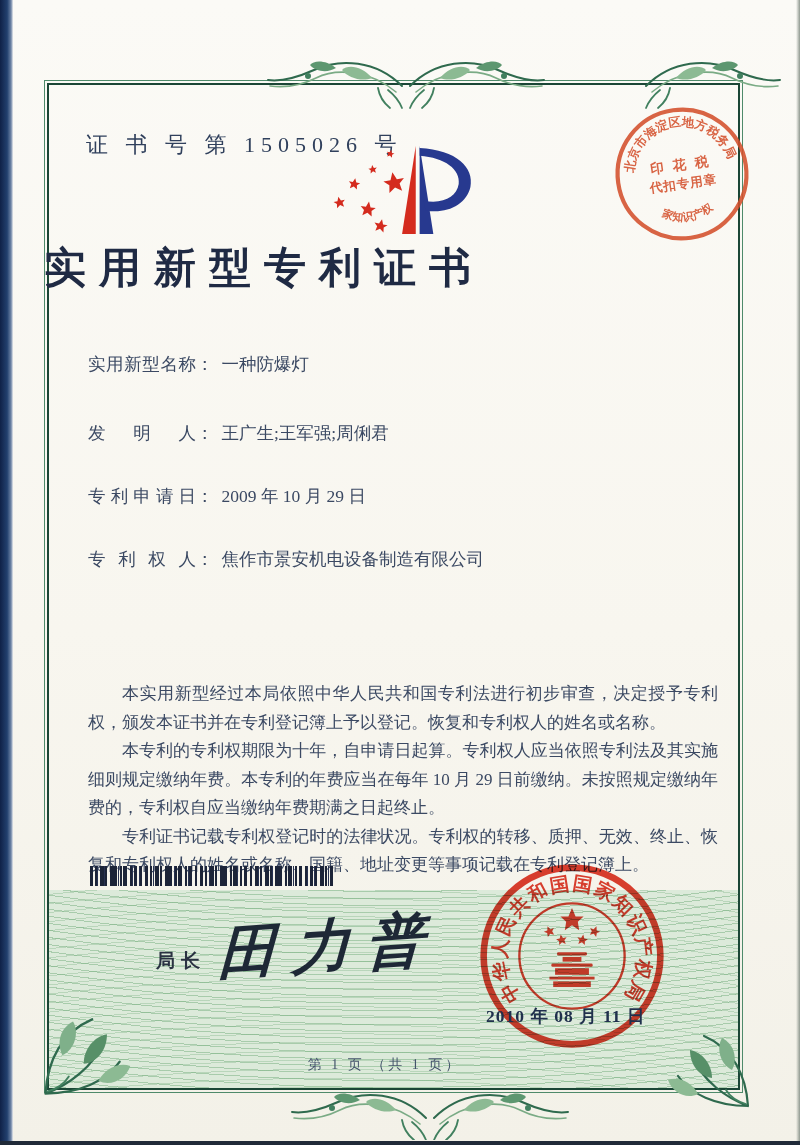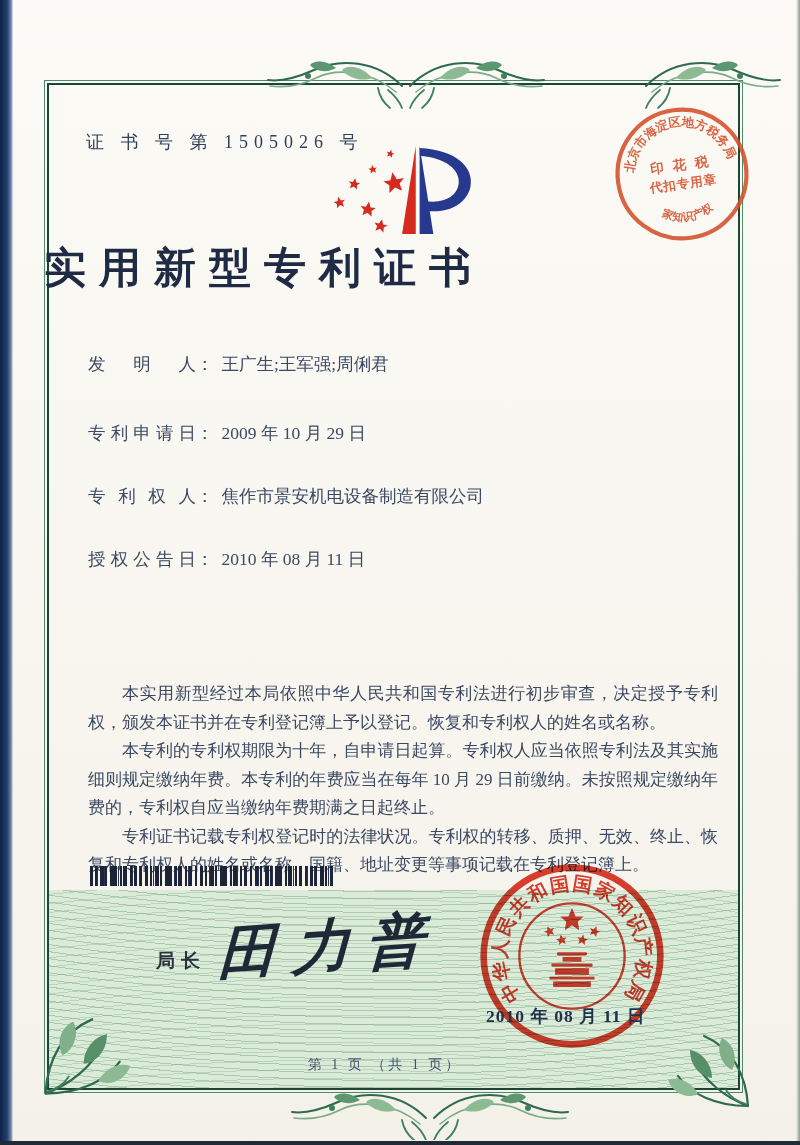--- a/index.html
+++ b/index.html
@@ -18,21 +18,21 @@
   .frame{position:absolute;left:44px;top:80px;width:697px;height:1011px;
     border:1px solid #4e8a6a;z-index:2;}
   .frame-inner{position:absolute;inset:2px;border:2px solid #1b4636;}
   .guilloche{position:absolute;left:47px;top:890px;width:691px;height:198px;z-index:1;
     background-color:#dceada;
     background-image:
       repeating-radial-gradient(circle at 50% -2400px, rgba(104,166,114,.45) 0 1px, rgba(0,0,0,0) 1px 7px),
       repeating-radial-gradient(circle at 40% 2700px, rgba(104,166,114,.30) 0 1px, rgba(0,0,0,0) 1px 9px);}
   .orn{position:absolute;z-index:3;}
   
-  .cert-no{position:absolute;left:86px;top:130px;font-size:18px;letter-spacing:6px;
+  .cert-no{position:absolute;left:86px;top:130px;font-size:22px;letter-spacing:6px;
     color:#30405c;z-index:4;}
   .logo{position:absolute;left:322px;top:140px;width:166px;height:98px;z-index:4;}
   .stamp{position:absolute;left:612px;top:104px;width:140px;height:140px;z-index:4;
     transform:rotate(-8deg);opacity:.88;}
   .title{position:absolute;left:44px;top:240px;width:697px;margin:0;text-align:left;
     font-size:42px;font-weight:bold;letter-spacing:13px;color:#1f2a44;z-index:4;}
   .fields{position:absolute;left:88px;top:352px;width:640px;z-index:4;font-size:17.5px;}
   .frow{margin-bottom:39px;white-space:nowrap;}
   .frow:first-child{margin-bottom:45px;}
   .flabel{display:inline-block;width:108px;text-align:justify;text-align-last:justify;vertical-align:bottom;}
@@ -139,30 +139,30 @@
       <textPath href="#stampBot" startOffset="50%" text-anchor="middle">国家知识产权局</textPath>
     </text>
     <text x="75" y="70" text-anchor="middle" font-size="14.5" font-weight="bold" fill="#d4502c" letter-spacing="3">印 花 税</text>
     <text x="75" y="90" text-anchor="middle" font-size="13.5" font-weight="bold" fill="#d4502c" letter-spacing="1">代扣专用章</text>
   </svg>
 
   <h1 class="title">实用新型专利证书</h1>
 
   <div class="fields">
     <div class="frow">
+      <span class="flabel">实用新型名称</span><span class="fcolon">：</span><span class="fvalue">一种防爆灯</span>
+    </div>
+    <div class="frow">
       <span class="flabel">发明人</span><span class="fcolon">：</span><span class="fvalue">王广生;王军强;周俐君</span>
     </div>
     <div class="frow">
       <span class="flabel">专利申请日</span><span class="fcolon">：</span><span class="fvalue">2009 年 10 月 29 日</span>
     </div>
     <div class="frow">
       <span class="flabel">专利权人</span><span class="fcolon">：</span><span class="fvalue">焦作市景安机电设备制造有限公司</span>
-    </div>
-    <div class="frow">
-      <span class="flabel">授权公告日</span><span class="fcolon">：</span><span class="fvalue">2010 年 08 月 11 日</span>
     </div>
   </div>
 
   <div class="body-text">
     <p>本实用新型经过本局依照中华人民共和国专利法进行初步审查，决定授予专利权，颁发本证书并在专利登记簿上予以登记。恢复和专利权人的姓名或名称。</p>
     <p>本专利的专利权期限为十年，自申请日起算。专利权人应当依照专利法及其实施细则规定缴纳年费。本专利的年费应当在每年 10 月 29 日前缴纳。未按照规定缴纳年费的，专利权自应当缴纳年费期满之日起终止。</p>
     <p>专利证书记载专利权登记时的法律状况。专利权的转移、质押、无效、终止、恢复和专利权人的姓名或名称、国籍、地址变更等事项记载在专利登记簿上。</p>
   </div>
 
   <div class="barcode"></div>

